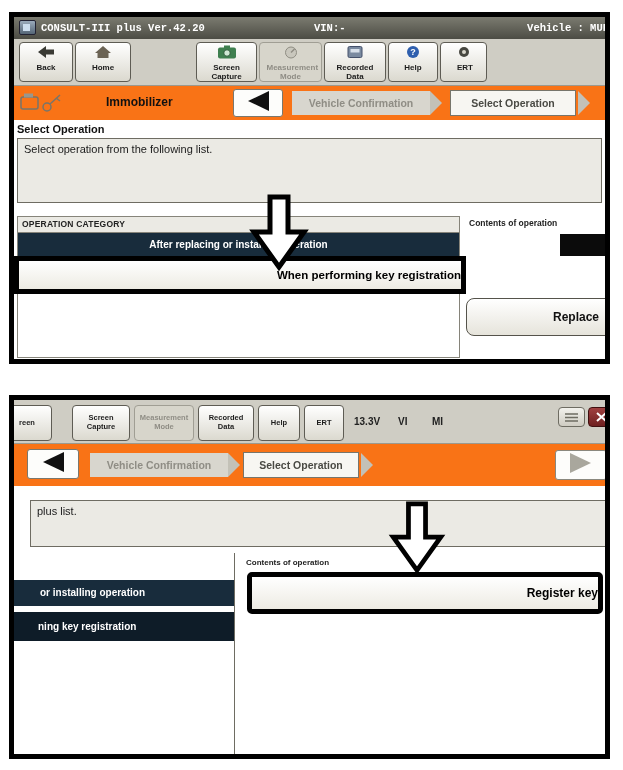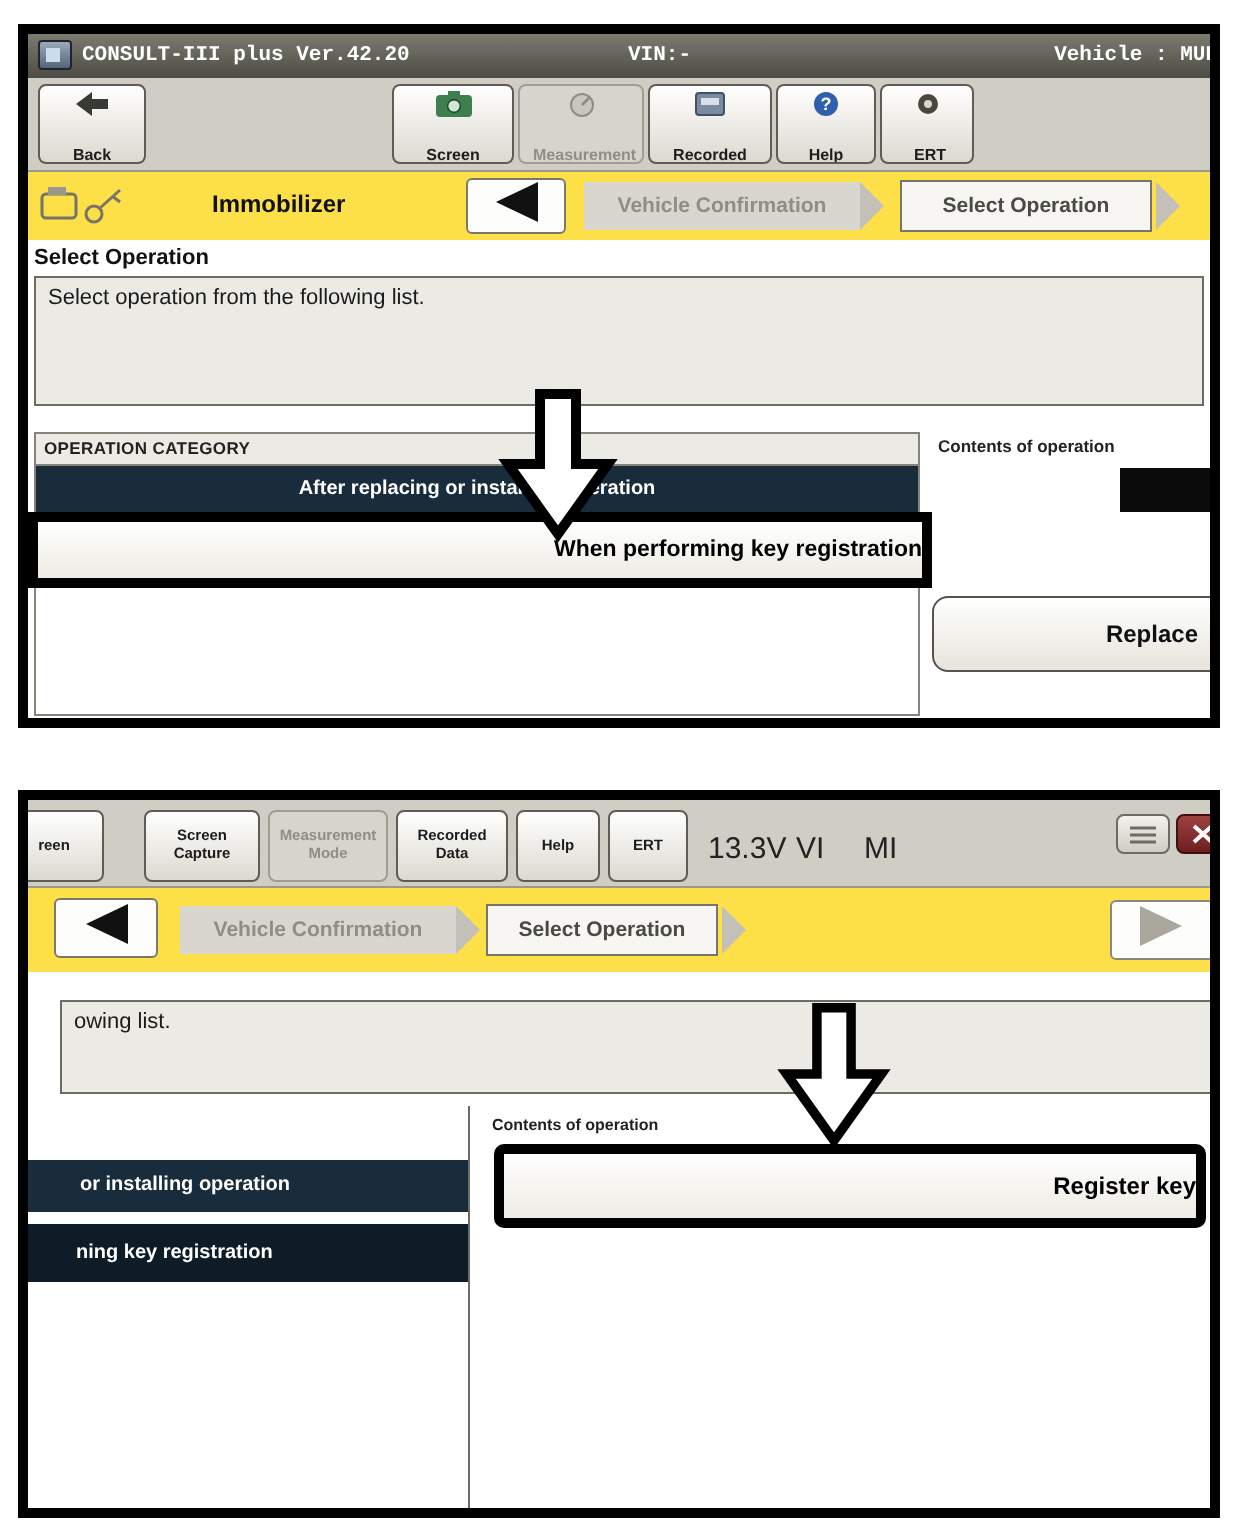--- a/index.html
+++ b/index.html
@@ -13,31 +13,31 @@
   .titlebar { left:0; right:0; top:0; height:22px; background:linear-gradient(#7b7b70,#4c4c44); }
   .titlebar .t { position:absolute; top:5px; font-size:10.5px; font-weight:bold; color:#fff; white-space:nowrap;font-family:Liberation Mono, monospace; }
   .appicon { position:absolute; left:5px; top:3px; width:17px; height:15px; background:linear-gradient(#9aaabb,#556677); border:1px solid #222233; border-radius:2px; }
   .appicon:after { content:""; position:absolute; left:3px; top:3px; width:7px; height:7px; background:#ccddee; }
 
   .toolbar { left:0; right:0; background:#cfcdc4; border-bottom:1px solid #9b998f; }
   .tb1 { top:22px; height:47px; }
   .tbtn { position:absolute; top:3px; height:40px; border:1px solid #5e5c54; border-radius:4px;
           background:linear-gradient(#ffffff,#dbd9cf); text-align:center; font-size:8px; font-weight:bold; color:#1c1c1c; overflow:hidden; }
   .tbtn .ic { display:block; height:15px; margin-top:2px; }
-  .tbtn .lbl { display:block; width:48px; margin:14px auto; line-height:1.1; }
+  .tbtn .lbl { display:block; width:48px; margin:4px auto; line-height:1.1; }
   .tbtn.disabled { background:#d7d5cb; color:#8f8d85; border-color:#a09e94; }
 
   .tb2 { top:0; height:44px; }
   .tbtn2 { position:absolute; top:5px; height:25px; border:1px solid #5e5c54; border-radius:4px;
            background:linear-gradient(#ffffff,#dbd9cf); font-size:7.5px; font-weight:bold; color:#1c1c1c;
            display:flex; align-items:center; justify-content:center; text-align:center; line-height:1.15; padding:17px 2px; overflow:hidden; }
   .tbtn2.disabled { background:#d7d5cb; color:#8f8d85; border-color:#a09e94; }
-  .statustxt { position:absolute; top:16px; font-size:15px; font-weight:normal; color:#222; }
-
-  .navrow { left:0; right:0; background:#fde047; }
+  .statustxt { position:absolute; top:16px; font-size:10px; font-weight:bold; color:#222; }
+
+  .navrow { left:0; right:0; background:#f97316; }
   .boxbtn { position:absolute; background:#fdfdfb; border:1px solid #7a786e; border-radius:3px;
             display:flex; align-items:center; justify-content:center; }
   .crumb-prev { position:absolute; background:#d8d6ce; color:#8f8d85; font-size:10.5px; font-weight:bold;
                 display:flex; align-items:center; justify-content:center; }
   .crumb-cur { position:absolute; background:#f7f6f2; border:1px solid #77756b; color:#4a4a44; font-size:10.5px; font-weight:bold;
                display:flex; align-items:center; justify-content:center; }
   .chev { position:absolute; width:0; height:0; border-top:12px solid transparent; border-bottom:12px solid transparent; border-left:12px solid #c3c1b7; }
 
   .pagetitle { font-size:11px; font-weight:bold; color:#111; }
   .instr { background:#ebeae4; border:1px solid #6e6c62; font-size:11px; font-weight:normal; color:#1a1a1a; }
@@ -62,20 +62,26 @@
     <div class="t" style="left:300px">VIN:-</div>
     <div class="t" style="right:-4px">Vehicle : MUR</div>
   </div>
 
   <div class="abs toolbar tb1">
     <div class="tbtn" style="left:5px;width:54px">
       <span class="ic"><svg width="20" height="14" viewBox="0 0 20 14">
             <path d="M10 1 L2 7 L10 13 L10 9.5 L18 9.5 L18 4.5 L10 4.5 Z" fill="#3a3a34"></path>
           </svg></span>
       <span class="lbl">Back</span>
+    </div>
+    <div class="tbtn" style="left:61px;width:56px">
+      <span class="ic"><svg width="20" height="14" viewBox="0 0 20 14">
+            <path d="M10 1 L2 8 L4.5 8 L4.5 13 L15.5 13 L15.5 8 L18 8 Z" fill="#6b6354"></path>
+          </svg></span>
+      <span class="lbl">Home</span>
     </div>
     <div class="tbtn" style="left:182px;width:61px">
       <span class="ic"><svg width="20" height="14" viewBox="0 0 20 14">
             <rect x="7" y="0.5" width="6" height="3" fill="#3f7f4f"></rect>
             <rect x="1" y="2.5" width="18" height="11" rx="2" fill="#3f7f4f"></rect>
             <circle cx="10" cy="8" r="3.2" fill="#cfe8d4" stroke="#1e4a2a" stroke-width="0.8"></circle>
           </svg></span>
       <span class="lbl">Screen Capture</span>
     </div>
     <div class="tbtn disabled" style="left:245px;width:63px">
@@ -188,21 +194,21 @@
     <div class="crumb-cur" style="left:229px;top:8px;width:116px;height:26px">Select Operation</div>
     <div class="chev" style="left:347px;top:9px"></div>
     <div class="boxbtn" style="left:541px;top:6px;width:52px;height:30px;border-color:#8a887e">
       <span><svg width="26" height="22" viewBox="0 0 26 22">
             <path d="M2 1 L23 11 L2 21 Z" fill="#a9a79d"></path>
           </svg></span>
     </div>
   </div>
 
   <div class="abs instr" style="left:16px;top:100px;width:578px;height:47px">
-    <span>owing list.</span>
+    <span>plus list.</span>
   </div>
 
   <div class="abs navyrow" style="left:-6px;top:180px;width:226px;height:26px">
     <span style="display:block;padding-left:32px;line-height:26px">or installing operation</span>
   </div>
   <div class="abs navyrow" style="left:-6px;top:212px;width:226px;height:29px;background:#0e1c28">
     <span style="display:block;padding-left:30px;line-height:29px">ning key registration</span>
   </div>
 
   <div class="abs" style="left:220px;top:153px;width:1px;height:201px;background:#6e6c62"></div>

